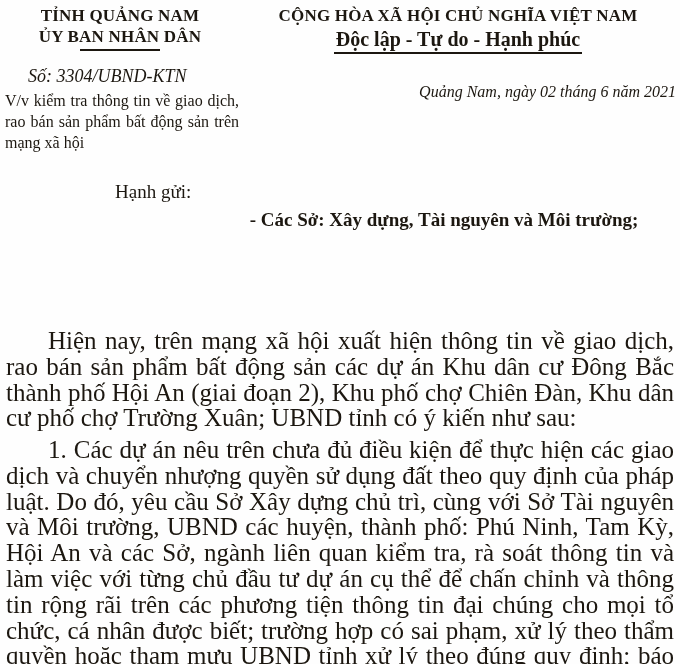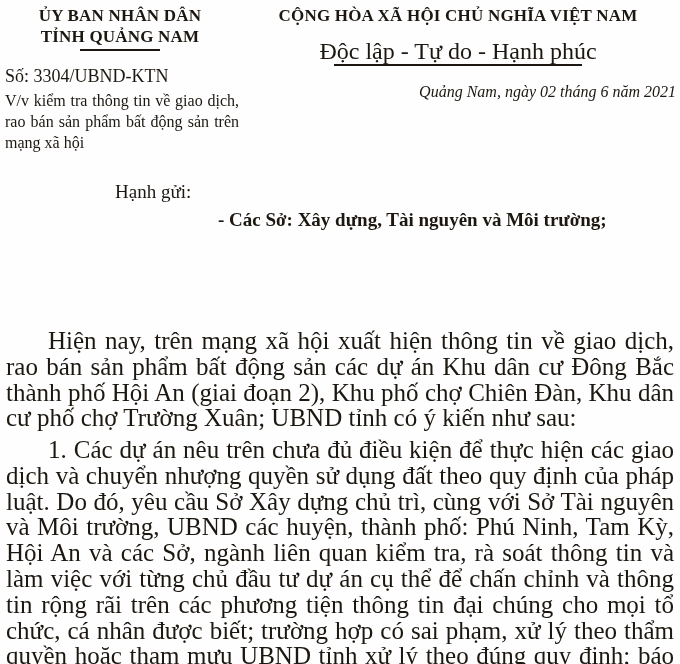--- a/index.html
+++ b/index.html
@@ -35,35 +35,36 @@
     left: 240px; top: 5px; width: 436px;
     text-align: center;
   }
   .republic-line1 {
     font-weight: bold;
     font-size: 17px;
     line-height: 21px;
     letter-spacing: 0.2px;
   }
   .republic-line2 {
-    font-weight: normal;
-    font-size: 24px;
+    font-weight: bold;
+    font-size: 20px;
     line-height: 23px;
-    margin-top: 14px;
+    margin-top: 2px;
   }
   .motto-underline {
     width: 248px;
     border-bottom: 2px solid #1c1710;
     margin: 1px auto 0 auto;
   }
 
   .doc-number {
-    left: 5px; top: 66px;
+    left: 28px; top: 66px;
     font-size: 18px;
     white-space: nowrap;
+    font-style: italic;
   }
   .subject {
     left: 5px; top: 90px; width: 234px;
     font-size: 16px;
     line-height: 21px;
     text-align: justify;
   }
   .place-date {
     left: 240px; top: 83px; width: 436px;
     text-align: right;
@@ -73,38 +74,39 @@
 
   .salutation {
     left: 115px; top: 181px;
     font-size: 19px;
   }
   .recipients {
     left: 218px; top: 207px; width: 452px;
     font-size: 19px;
     line-height: 26px;
     font-weight: bold;
+    text-align: center;
   }
 
   .body-para {
     left: 6px; width: 668px;
     font-size: 25px;
     line-height: 25.8px;
     text-align: justify;
     text-indent: 42px;
   }
   .para-1 { top: 303px; }
   .para-2 { top: 412px; }
 </style>
 </head>
 <body>
 
 <div class="abs org-block">
+  <div>TỈNH QUẢNG NAM</div>
   <div>ỦY BAN NHÂN DÂN</div>
-  <div>TỈNH QUẢNG NAM</div>
   <div class="org-underline"></div>
 </div>
 
 <div class="abs national-block">
   <div class="republic-line1">CỘNG HÒA XÃ HỘI CHỦ NGHĨA VIỆT NAM</div>
   <div class="republic-line2">Độc lập - Tự do - Hạnh phúc</div>
   <div class="motto-underline"></div>
 </div>
 
 <div class="abs doc-number">Số: 3304/UBND-KTN</div>

